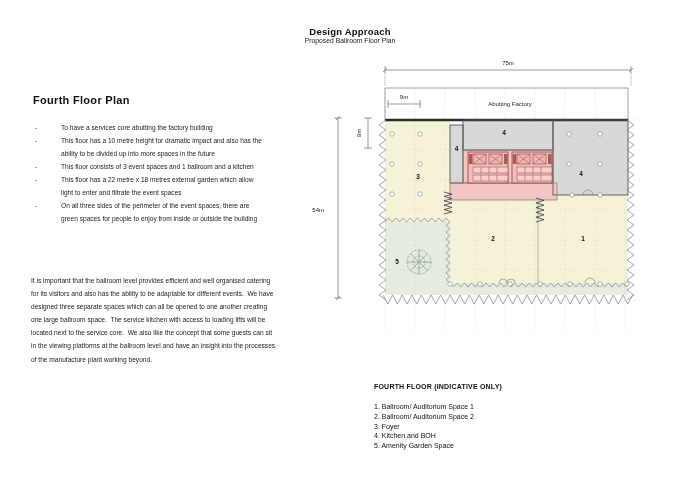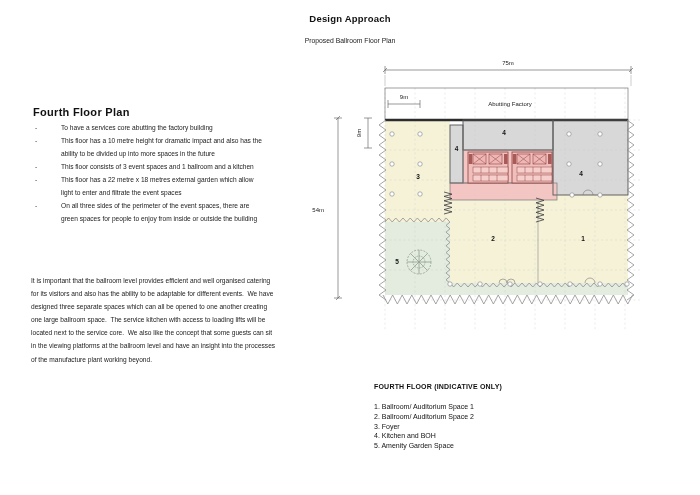--- a/index.html
+++ b/index.html
@@ -2,29 +2,29 @@
 <html><head>
 <meta charset="utf-8">
 <style>
   * { margin:0; padding:0; box-sizing:border-box; }
   html,body { background:#fff; }
   .page {
     position:relative; width:700px; height:495px; background:#ffffff;
     font-family:"Liberation Sans", sans-serif; color:#1a1a1a; overflow:hidden;
   }
   .title {
-    position:absolute; top:13px; left:0; width:700px; text-align:center;
+    position:absolute; top:26px; left:0; width:700px; text-align:center;
     font-size:9.5px; font-weight:bold; letter-spacing:.2px; color:#111;
   }
   .subtitle {
     position:absolute; top:37px; left:0; width:700px; text-align:center;
     font-size:6.8px; color:#222;
   }
   .heading {
-    position:absolute; left:33px; top:106px; font-size:11px; font-weight:bold;
+    position:absolute; left:33px; top:94px; font-size:11px; font-weight:bold;
     letter-spacing:.3px; color:#111;
   }
   .bullets {
     position:absolute; left:35px; top:121px; width:232px;
     font-size:6.6px; line-height:13px; color:#222;
   }
   .bullet { display:flex; }
   .bullet::before { content:"-"; flex:0 0 26px; }
   .paragraph {
     position:absolute; left:31px; top:274px; width:245px;

